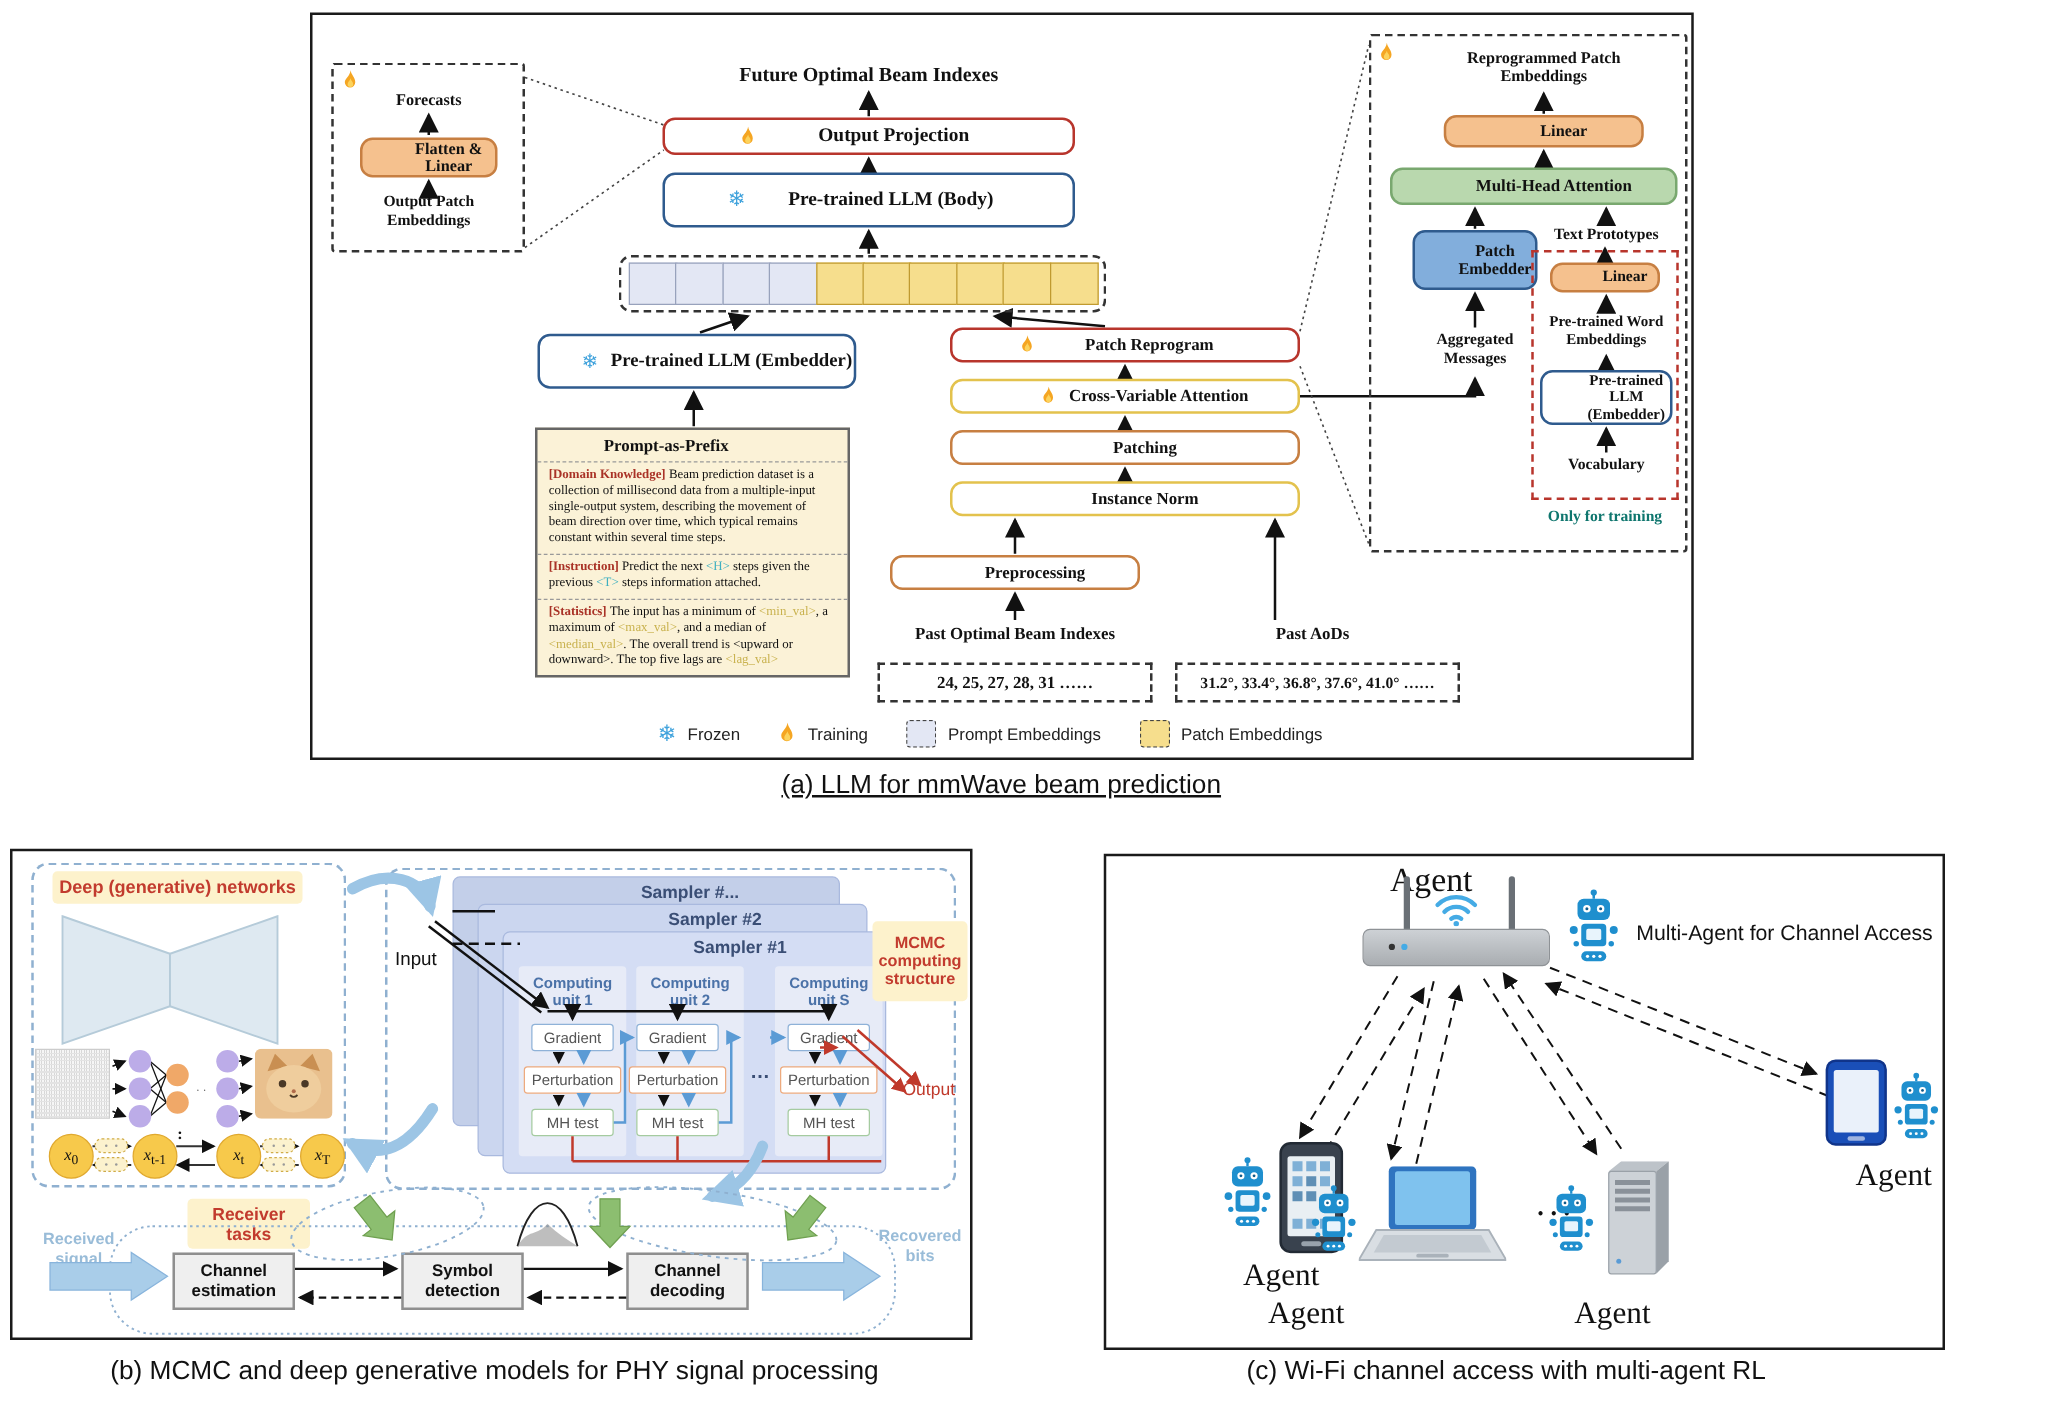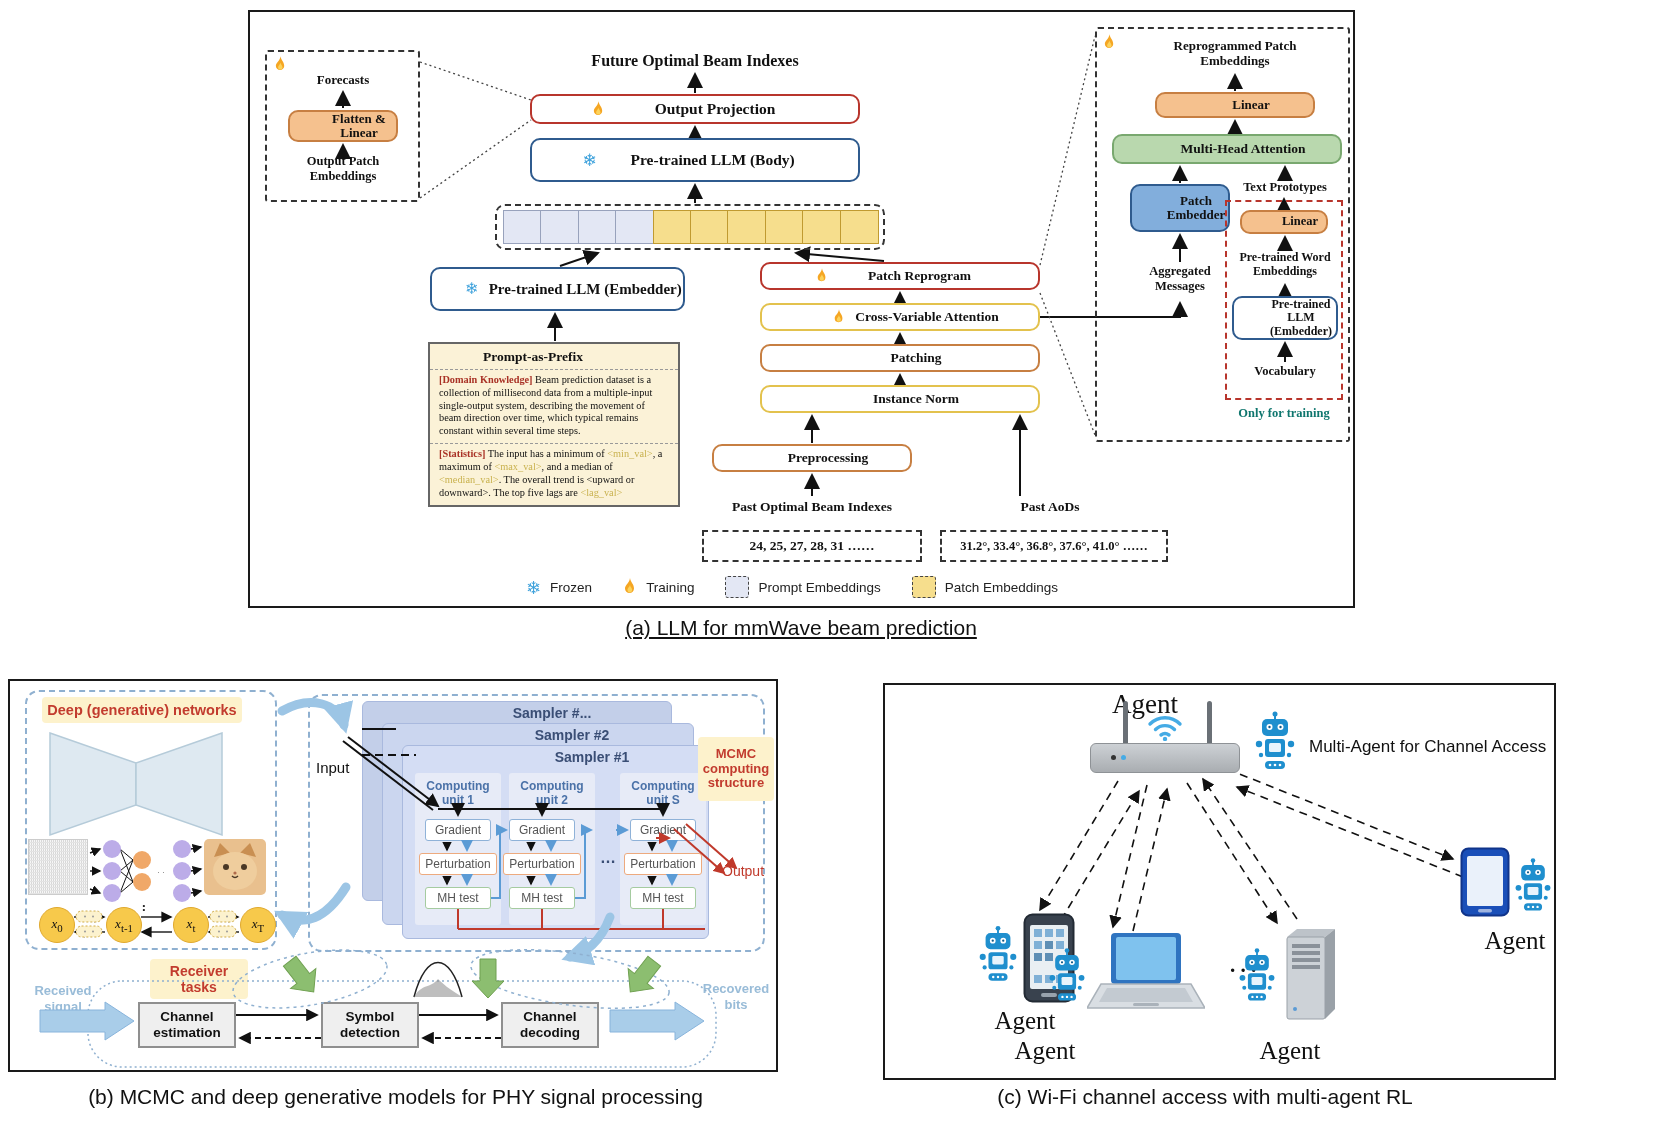--- a/index.html
+++ b/index.html
@@ -224,20 +224,23 @@
       <span class="snow" style="font-size:16px;">❄</span>
       <span>Pre-trained LLM (Embedder)</span>
     </div>
 
     <div class="prompt" style="left:178px;top:330px;width:252px;">
       <div class="ttl">Prompt-as-Prefix</div>
       <div class="sec">
         <span class="tagred">[Domain Knowledge]</span><span> Beam prediction dataset is a collection of millisecond data from a multiple-input single-output system, describing the movement of beam direction over time, which typical remains constant within several time steps.</span>
       </div>
       <div class="sec">
+        <span class="tagred">[Instruction]</span><span> Predict the next </span><span class="teal">&lt;H&gt;</span><span> steps given the previous </span><span class="teal">&lt;T&gt;</span><span> steps information attached.</span>
+      </div>
+      <div class="sec">
         <span class="tagred">[Statistics]</span><span> The input has a minimum of </span><span class="olive">&lt;min_val&gt;</span><span>, a maximum of </span><span class="olive">&lt;max_val&gt;</span><span>, and a median of </span><span class="olive">&lt;median_val&gt;</span><span>. The overall trend is &lt;upward or downward&gt;. The top five lags are </span><span class="olive">&lt;lag_val&gt;</span>
       </div>
     </div>
 
     <div class="box" style="left:510px;top:250px;width:280px;height:28px;border:2.5px solid #B8352C;font-size:13.5px;">
       <svg width="12" height="16" style="margin-right:30px;">
           <use href="#flamesym"></use>
         </svg>
       <span style="margin-right:45px;">Patch Reprogram</span>
     </div>

